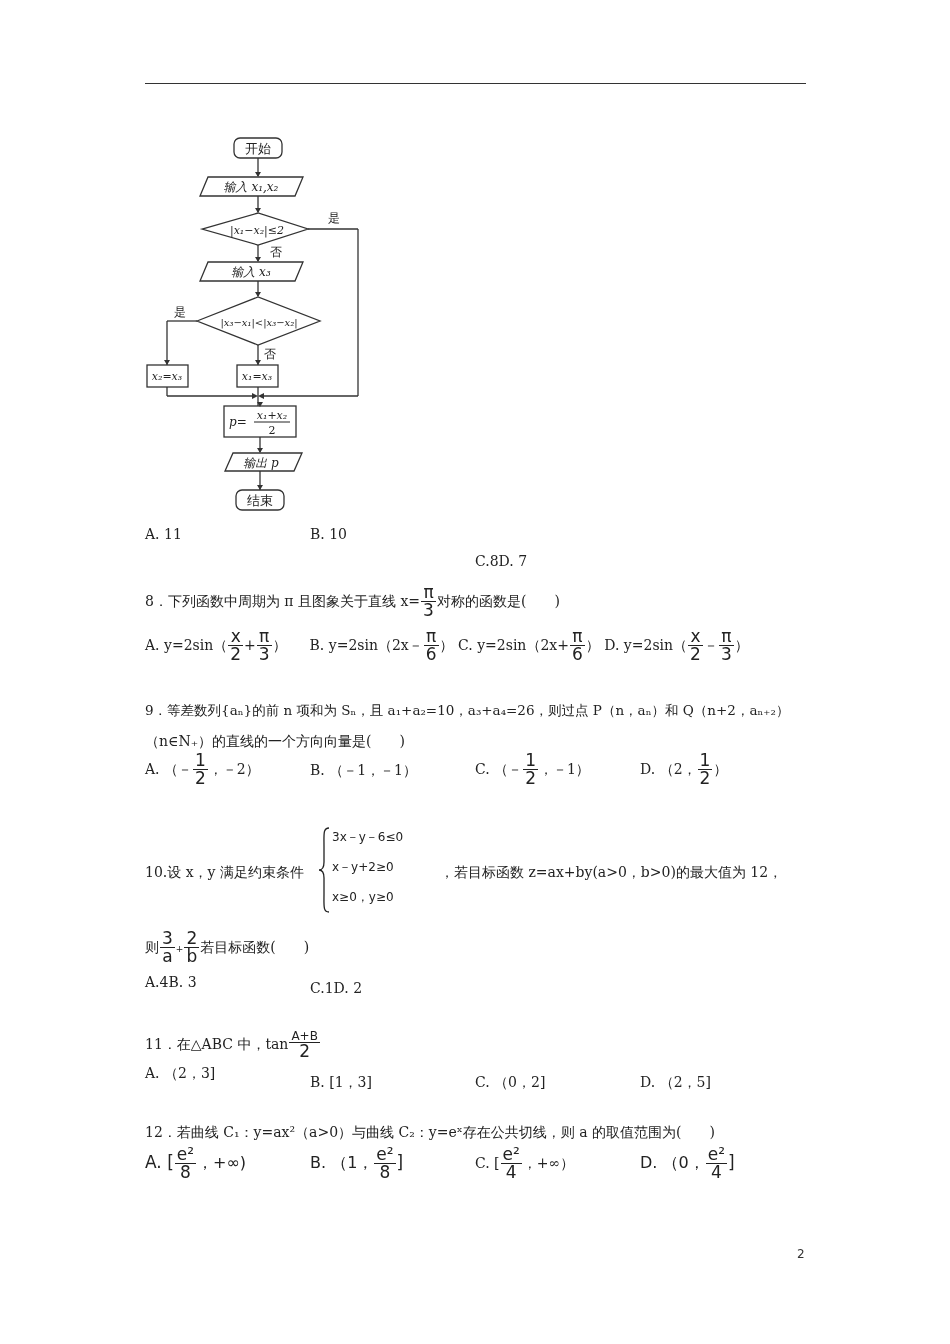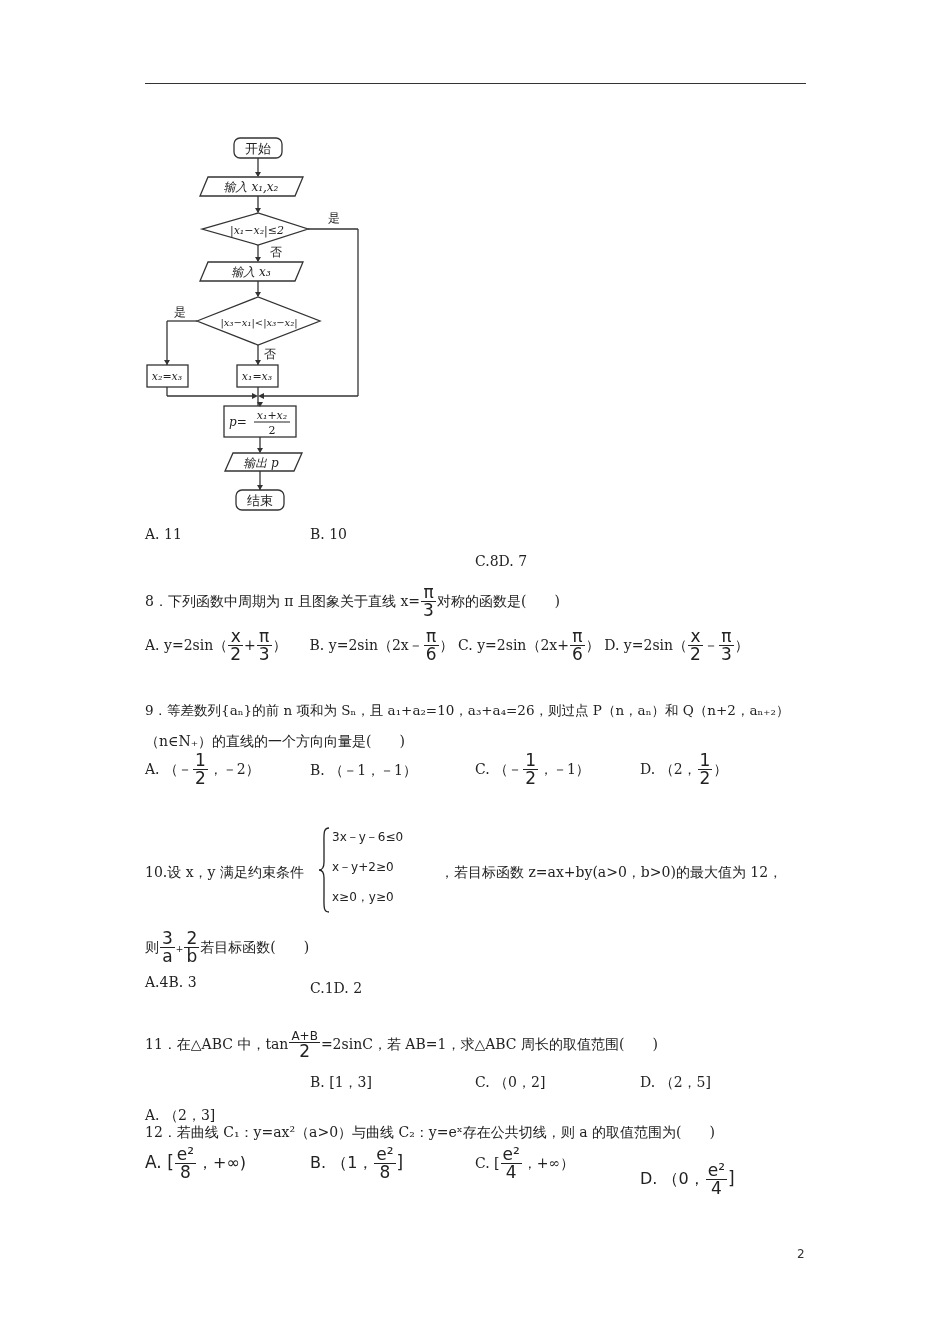--- a/index.html
+++ b/index.html
@@ -126,26 +126,26 @@
 <div class="sys" style="top:859px;">x－y+2≥0</div>
 <div class="sys" style="top:889px;">x≥0，y≥0</div>
 <div class="line" style="top:862px;left:440px;">，若目标函数 z=ax+by(a&gt;0，b&gt;0)的最大值为 12，</div>
 <div class="line" style="top:930px;">
   <span>则</span><span class="frac"><span class="num">3</span><span class="den">a</span></span><span style="font-size:9px">+</span><span class="frac"><span class="num">2</span><span class="den">b</span></span><span>若目标函数(　　)</span>
 </div>
 <div class="opt" style="left:145px;top:974px;">A.4B. 3</div>
 <div class="opt" style="left:310px;top:974px;margin-top:6px;">C.1D. 2</div>
 
 <div class="line" style="top:1030px;">
-  <span>11．在△ABC 中，tan</span><span class="frac"><span class="num" style="font-size:12px">A+B</span><span class="den">2</span></span><span>=2sinC，若 AB=1，求△ABC 周长的取值范围(　　)</span>
+  <span>11．在△ABC 中，tan</span><span class="frac"><span class="num" style="font-size:12px">A+B</span><span class="den">2</span></span>
 </div>
-<div class="opt" style="left:145px;top:1107px;">A. （2，3]</div>
+<div class="opt" style="left:145px;top:1065px;">A. （2，3]</div>
 <div class="opt" style="left:310px;top:1074px;">B. [1，3]</div>
 <div class="opt" style="left:475px;top:1074px;">C. （0，2]</div>
 <div class="opt" style="left:640px;top:1074px;">D. （2，5]</div>
 
 <div class="line" style="top:1122px;">12．若曲线 C₁：y=ax²（a&gt;0）与曲线 C₂：y=eˣ存在公共切线，则 a 的取值范围为(　　)</div>
 <div class="opt" style="left:145px;top:1146px;"><span class="sans" style="font-size:17px">A. [</span><span class="frac"><span class="num">e²</span><span class="den">8</span></span><span class="sans" style="font-size:16px">，+∞)</span></div>
 <div class="opt" style="left:310px;top:1146px;"><span class="sans" style="font-size:16px">B. （1，</span><span class="frac"><span class="num">e²</span><span class="den">8</span></span><span class="sans" style="font-size:17px">]</span></div>
 <div class="opt" style="left:475px;top:1146px;"><span>C. [</span><span class="frac"><span class="num">e²</span><span class="den">4</span></span><span>，+∞）</span></div>
-<div class="opt" style="left:640px;top:1146px;margin-top:16px;"><span class="sans" style="font-size:16px">D. （0，</span><span class="frac"><span class="num">e²</span><span class="den">4</span></span><span class="sans" style="font-size:17px">]</span></div>
+<div class="opt" style="left:640px;top:1146px;"><span class="sans" style="font-size:16px">D. （0，</span><span class="frac"><span class="num">e²</span><span class="den">4</span></span><span class="sans" style="font-size:17px">]</span></div>
 
 <div class="pageno">2</div>
 
 </body></html>

